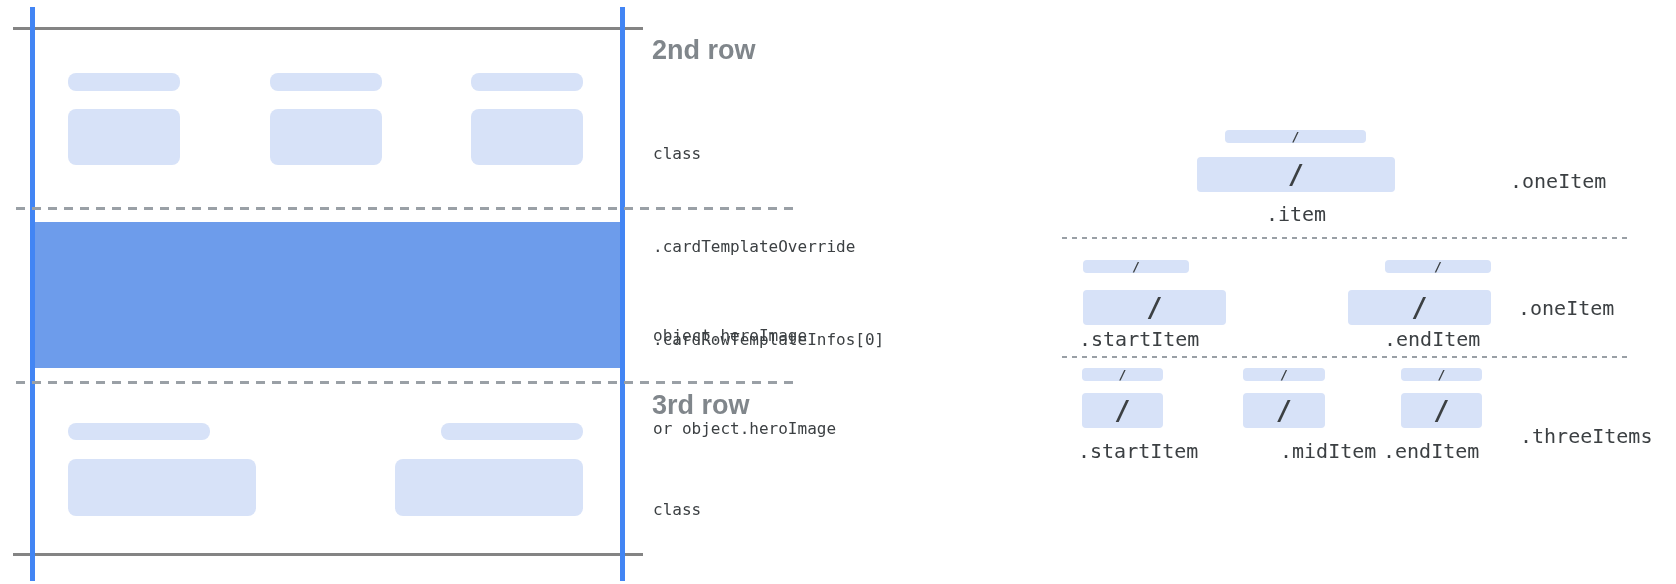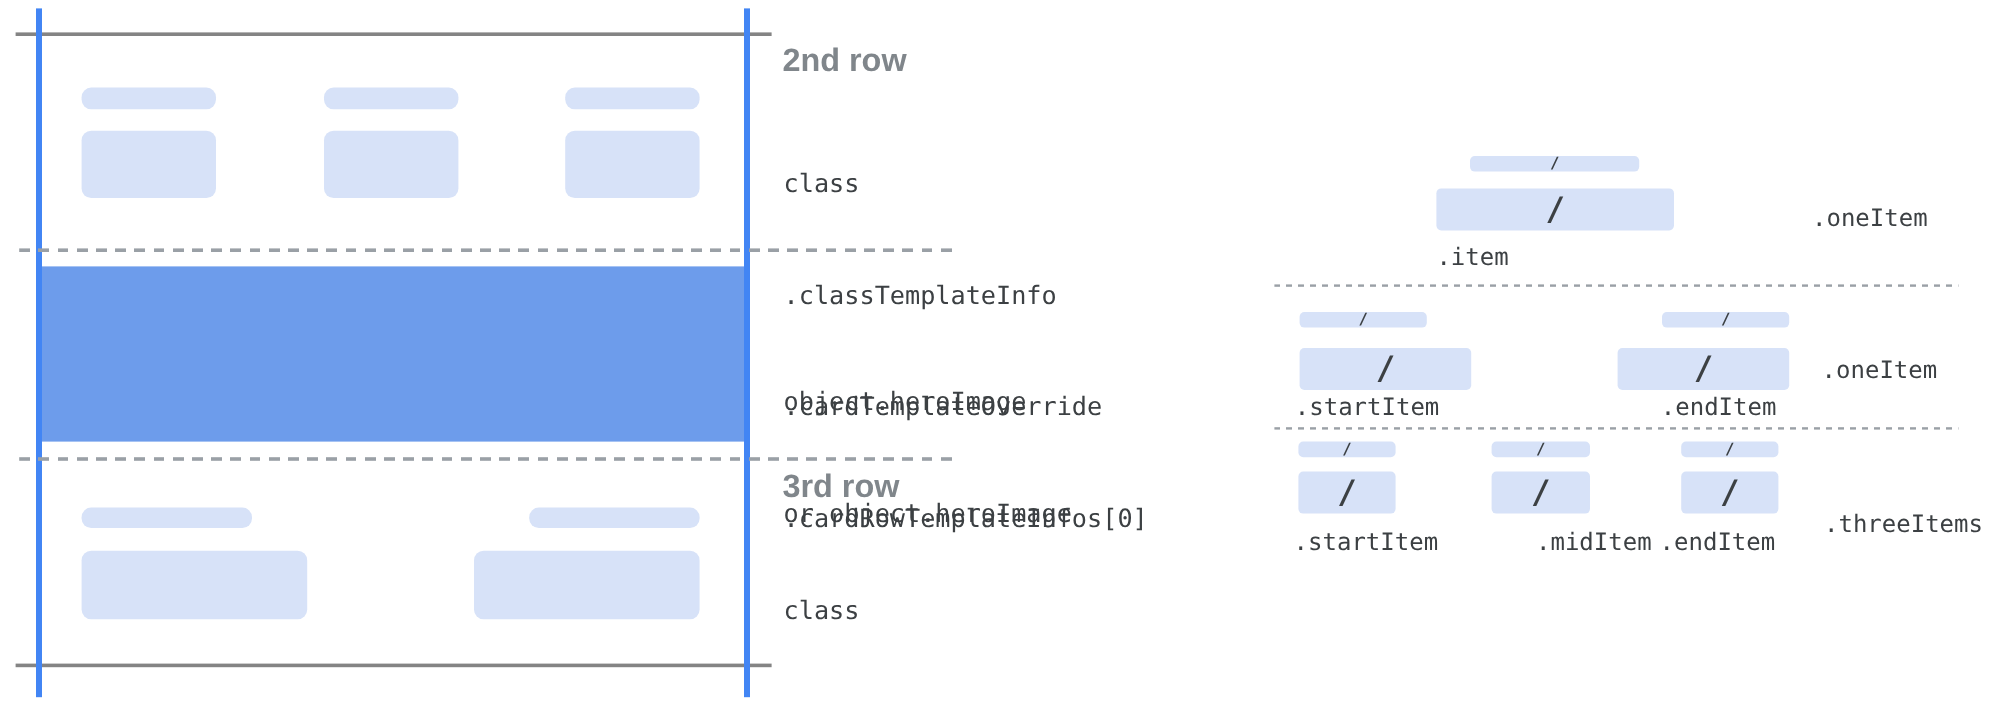--- a/index.html
+++ b/index.html
@@ -9,28 +9,28 @@
   
   .vline{width:5px;background:var(--guide-blue);}
   .hline{height:3px;background:var(--line-gray);}
   .dashline{height:3px;background:repeating-linear-gradient(90deg,var(--dash-gray) 0 9px,transparent 9px 16px);}
   .dashline.thin{height:2px;background:repeating-linear-gradient(90deg,var(--dash-gray) 0 5px,transparent 5px 10px);}
   
   .ph{background:var(--placeholder-blue);border-radius:8px;}
   .hero{background:var(--hero-blue);}
   
   .heading{font-family:"Liberation Sans",sans-serif;font-weight:bold;font-size:27px;line-height:28px;color:var(--heading-gray);}
-  .code{font-size:21px;line-height:31px;color:var(--code-dark);white-space:pre;}
+  .code{font-size:16px;line-height:31px;color:var(--code-dark);white-space:pre;}
   
   .bar{background:var(--placeholder-blue);border-radius:4px;display:flex;align-items:center;justify-content:center;}
   .slash{font-weight:bold;color:var(--code-dark);}
   .slash-sm{font-size:13px;line-height:1;}
   .slash-lg{font-size:27px;line-height:1;}
   .mlabel{font-size:20px;line-height:22px;color:var(--code-dark);white-space:pre;}
-  .center{text-align:left;}
+  .center{text-align:center;}
 </style>
 </head>
 <body>
 
 <div class="canvas">
 
   <div class="abs hline" style="left:13px;top:27px;width:630px;"></div>
   <div class="abs hline" style="left:13px;top:553px;width:630px;"></div>
 
   <div class="abs hero" style="left:33px;top:222px;width:589px;height:146px;"></div>
@@ -49,21 +49,20 @@
   <div class="abs ph" style="left:471px;top:109px;width:112px;height:56px;"></div>
 
   <div class="abs ph" style="left:68px;top:423px;width:142px;height:17px;"></div>
   <div class="abs ph" style="left:68px;top:459px;width:188px;height:57px;"></div>
   <div class="abs ph" style="left:441px;top:423px;width:142px;height:17px;"></div>
   <div class="abs ph" style="left:395px;top:459px;width:188px;height:57px;"></div>
 
   <div class="abs heading" style="left:652px;top:36px;">2nd row</div>
   <div class="abs code" style="left:653px;top:76px;">
     <div>class</div>
-    <div>.classTemplateInfo</div>
     <div>.cardTemplateOverride</div>
     <div>.cardRowTemplateInfos[0]</div>
   </div>
 
   <div class="abs code" style="left:653px;top:258px;">
     <div>object.heroImage</div>
     <div>or object.heroImage</div>
   </div>
 
   <div class="abs heading" style="left:652px;top:391px;">3rd row</div>

